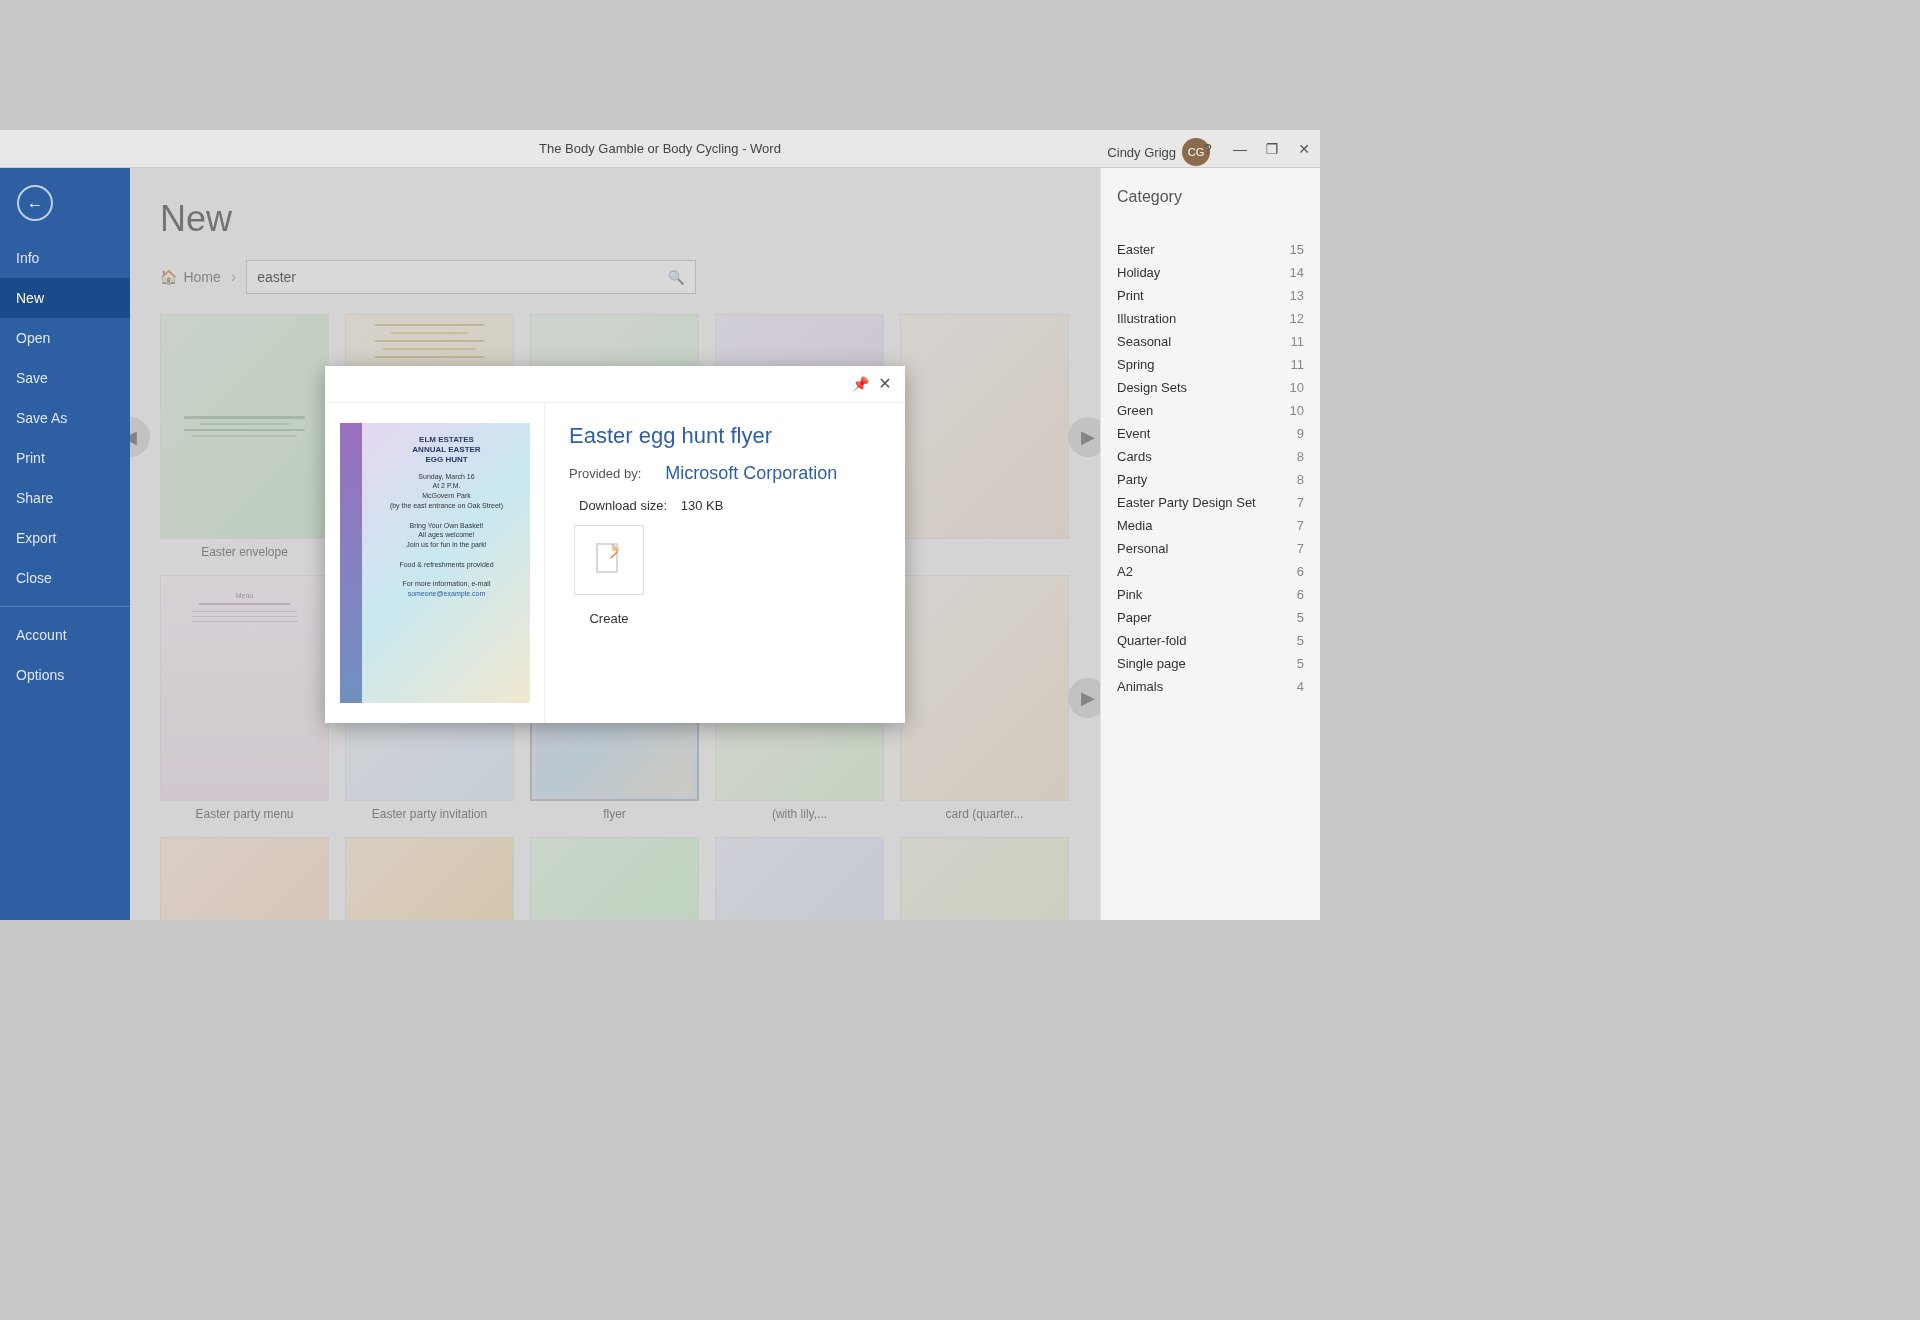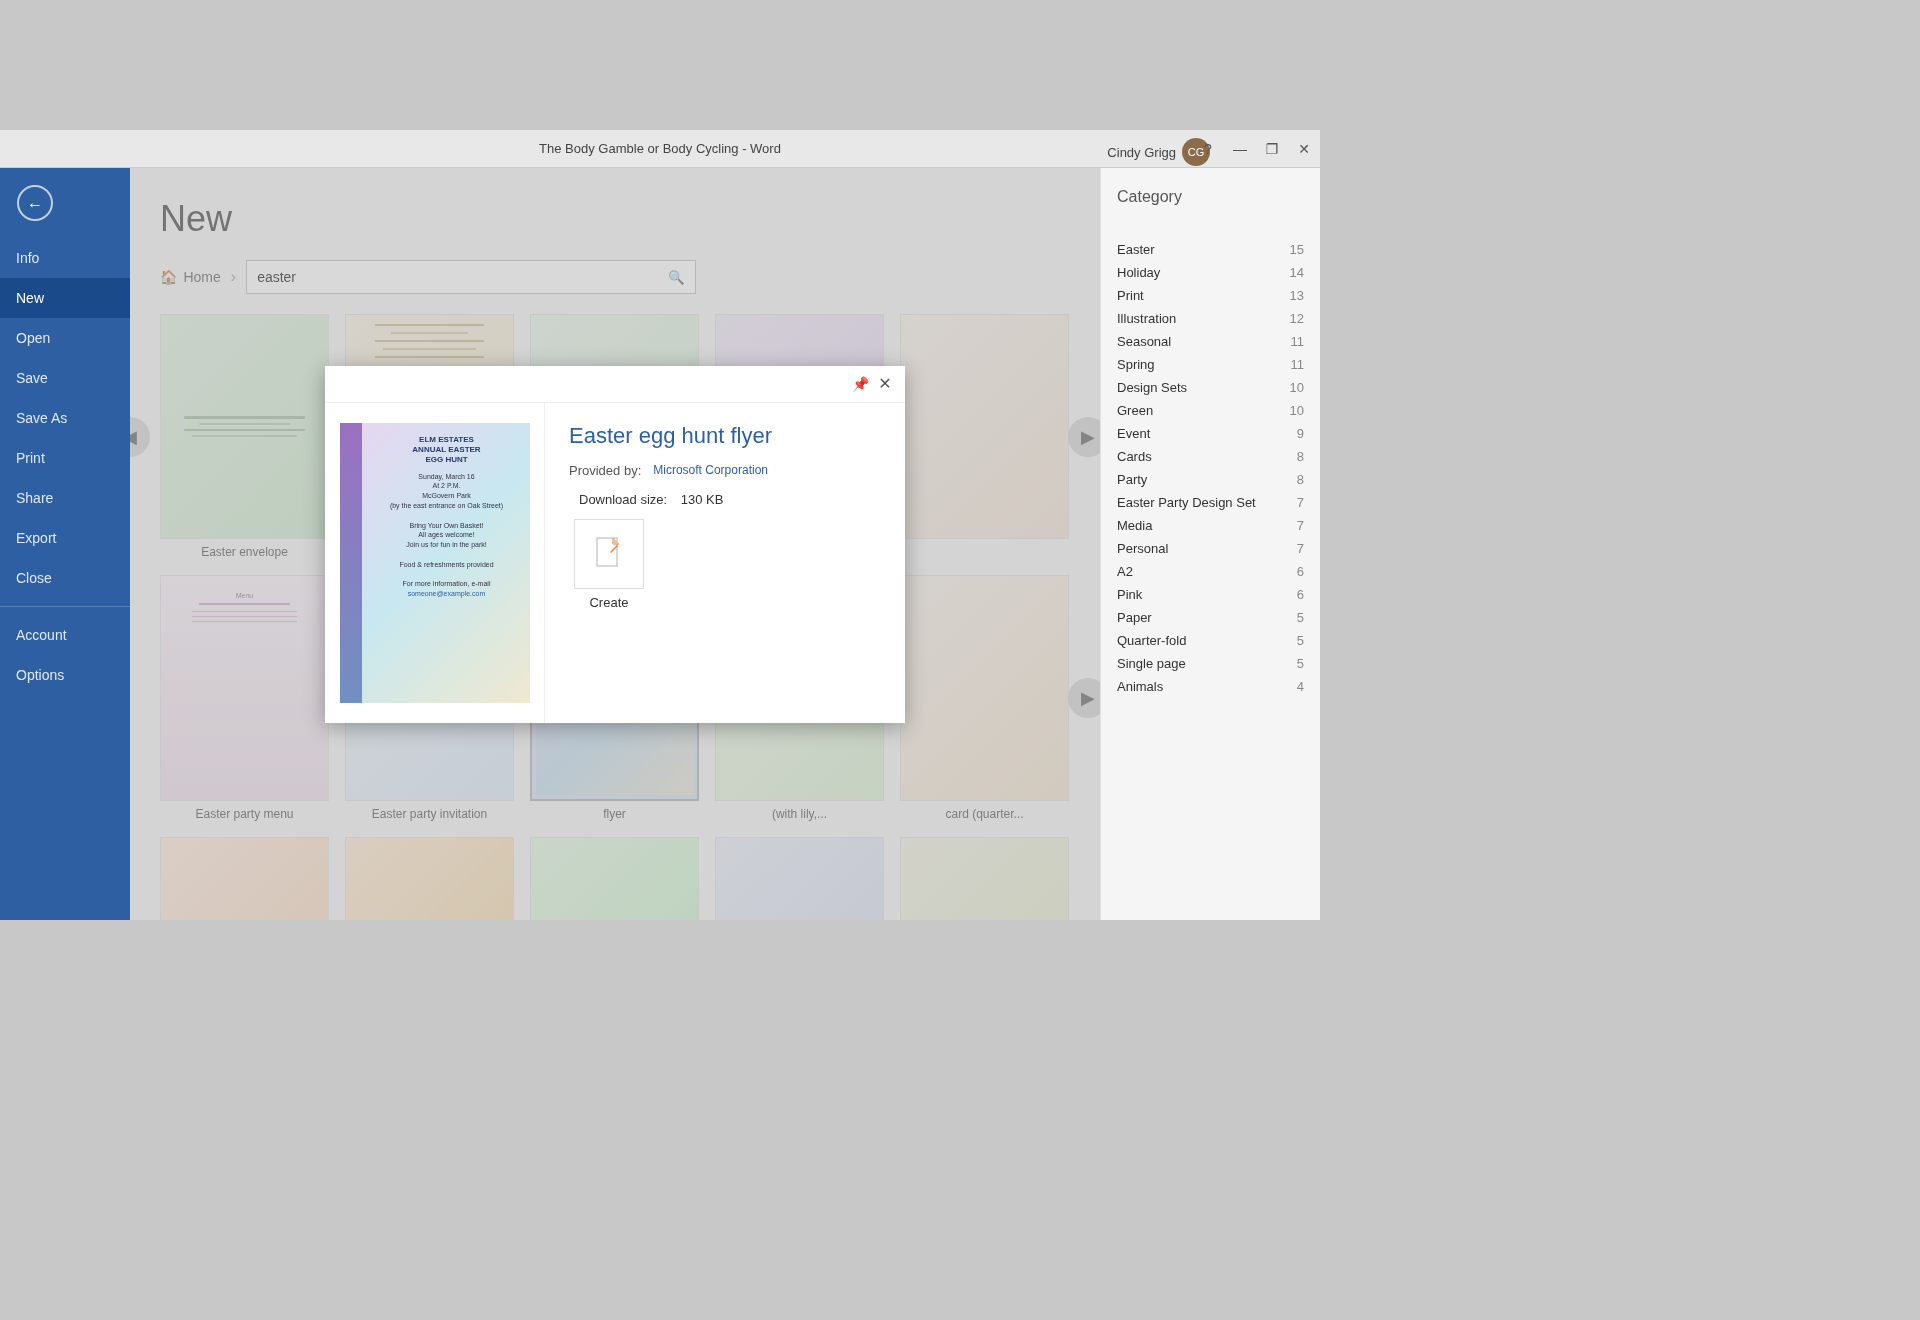--- a/index.html
+++ b/index.html
@@ -321,50 +321,50 @@
     }
     .modal-title {
       font-size: 22px;
       color: #2e5fa3;
       font-weight: 300;
       margin-bottom: 14px;
     }
     .modal-provided {
       display: flex;
       align-items: center;
-      gap: 12px;
+      gap: 24px;
       font-size: 13px;
       color: #555;
       margin-bottom: 14px;
     }
     .modal-provided-link {
       color: #2e5fa3;
       cursor: pointer;
-      font-size: 12px;
+      font-size: 18px;
     }
     .modal-description {
       font-size: 13px;
       color: #333;
       line-height: 1.5;
       margin-bottom: 16px;
     }
     .modal-download {
       font-size: 13px;
       color: #555;
       margin-bottom: 12px;
     }
     .modal-download span {
       margin-left: 10px;
       color: #333;
     }
     .create-btn-container {
       display: flex;
       flex-direction: column;
       align-items: center;
-      gap: 6px;
+      gap: 16px;
       width: 80px;
     }
     .create-btn {
       width: 70px;
       height: 70px;
       border: 1px solid #ddd;
       background: white;
       display: flex;
       align-items: center;
       justify-content: center;

